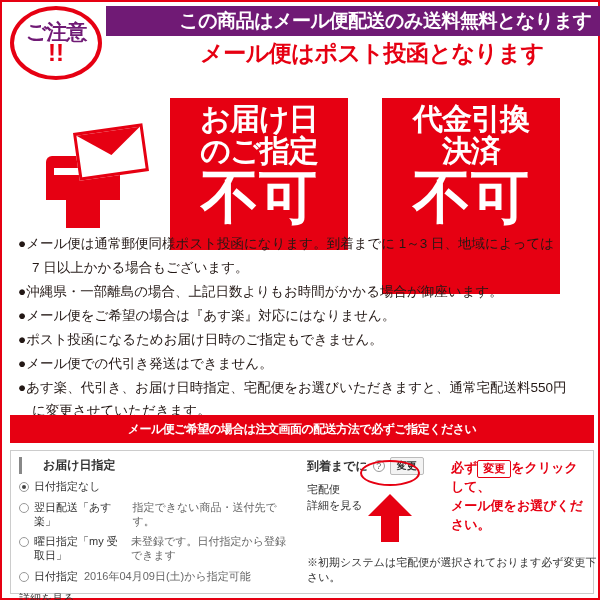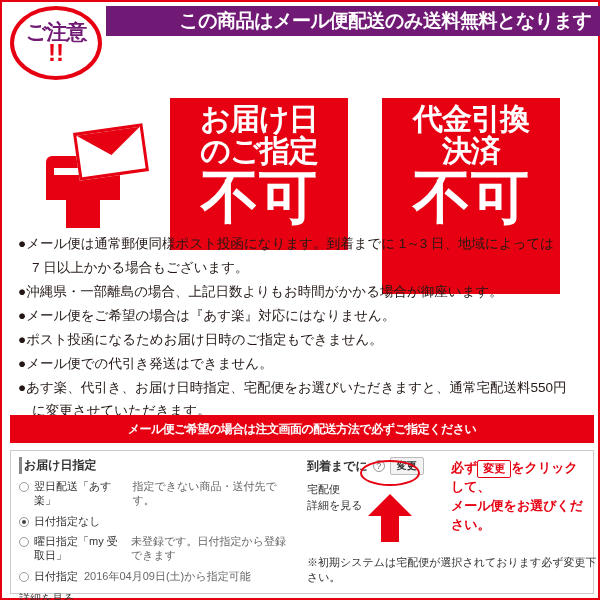--- a/index.html
+++ b/index.html
@@ -190,21 +190,21 @@
     left: 8px; top: 6px;
     width: 268px;
     font-size: 11px;
     color: #333;
   }
   .panel-left .hdr {
     font-weight: bold;
     font-size: 12px;
     margin-bottom: 6px;
     border-left: 3px solid #888;
-    padding-left: 2px;
+    padding-left: 21px;
   }
   .radio-row {
     display: flex;
     align-items: flex-start;
     margin-bottom: 7px;
     line-height: 1.25;
   }
   .radio {
     width: 10px; height: 10px;
     border: 1px solid #999;
@@ -330,20 +330,21 @@
 <div class="page">
 
   <div class="top-banner">この商品はメール便配送のみ送料無料となります</div>
 
   <div class="caution-seal">
     <div class="ring"></div>
     <div class="c-line1">ご注意</div>
     <div class="c-line2">!!</div>
   </div>
 
+  <div class="post-headline">メール便はポスト投函となります</div>
 
   <div class="mailbox">
     <div class="post-body"></div>
     <div class="post-slot"></div>
     <div class="post-leg"></div>
     <div class="envelope"></div>
   </div>
 
   <div class="red-box" id="box-date">
     <div class="l1">お届け日</div>
@@ -371,28 +372,28 @@
   <div class="red-strip">メール便ご希望の場合は注文画面の配送方法で必ずご指定ください</div>
 
   <div class="panel">
 
     <div class="panel-left">
       <div class="hdr">
         <span>お届け日指定</span>
       </div>
 
       <div class="radio-row">
+        <span class="radio checked"></span>
+        <span>日付指定なし</span>
+      </div>
+
+      <div class="radio-row">
         <span class="radio"></span>
         <span>翌日配送「あす楽」</span>
         <span class="sub">指定できない商品・送付先です。</span>
-      </div>
-
-      <div class="radio-row">
-        <span class="radio checked"></span>
-        <span>日付指定なし</span>
       </div>
 
       <div class="radio-row">
         <span class="radio"></span>
         <span>曜日指定「my 受取日」</span>
         <span class="sub">未登録です。日付指定から登録できます</span>
       </div>
 
       <div class="radio-row">
         <span class="radio"></span>

